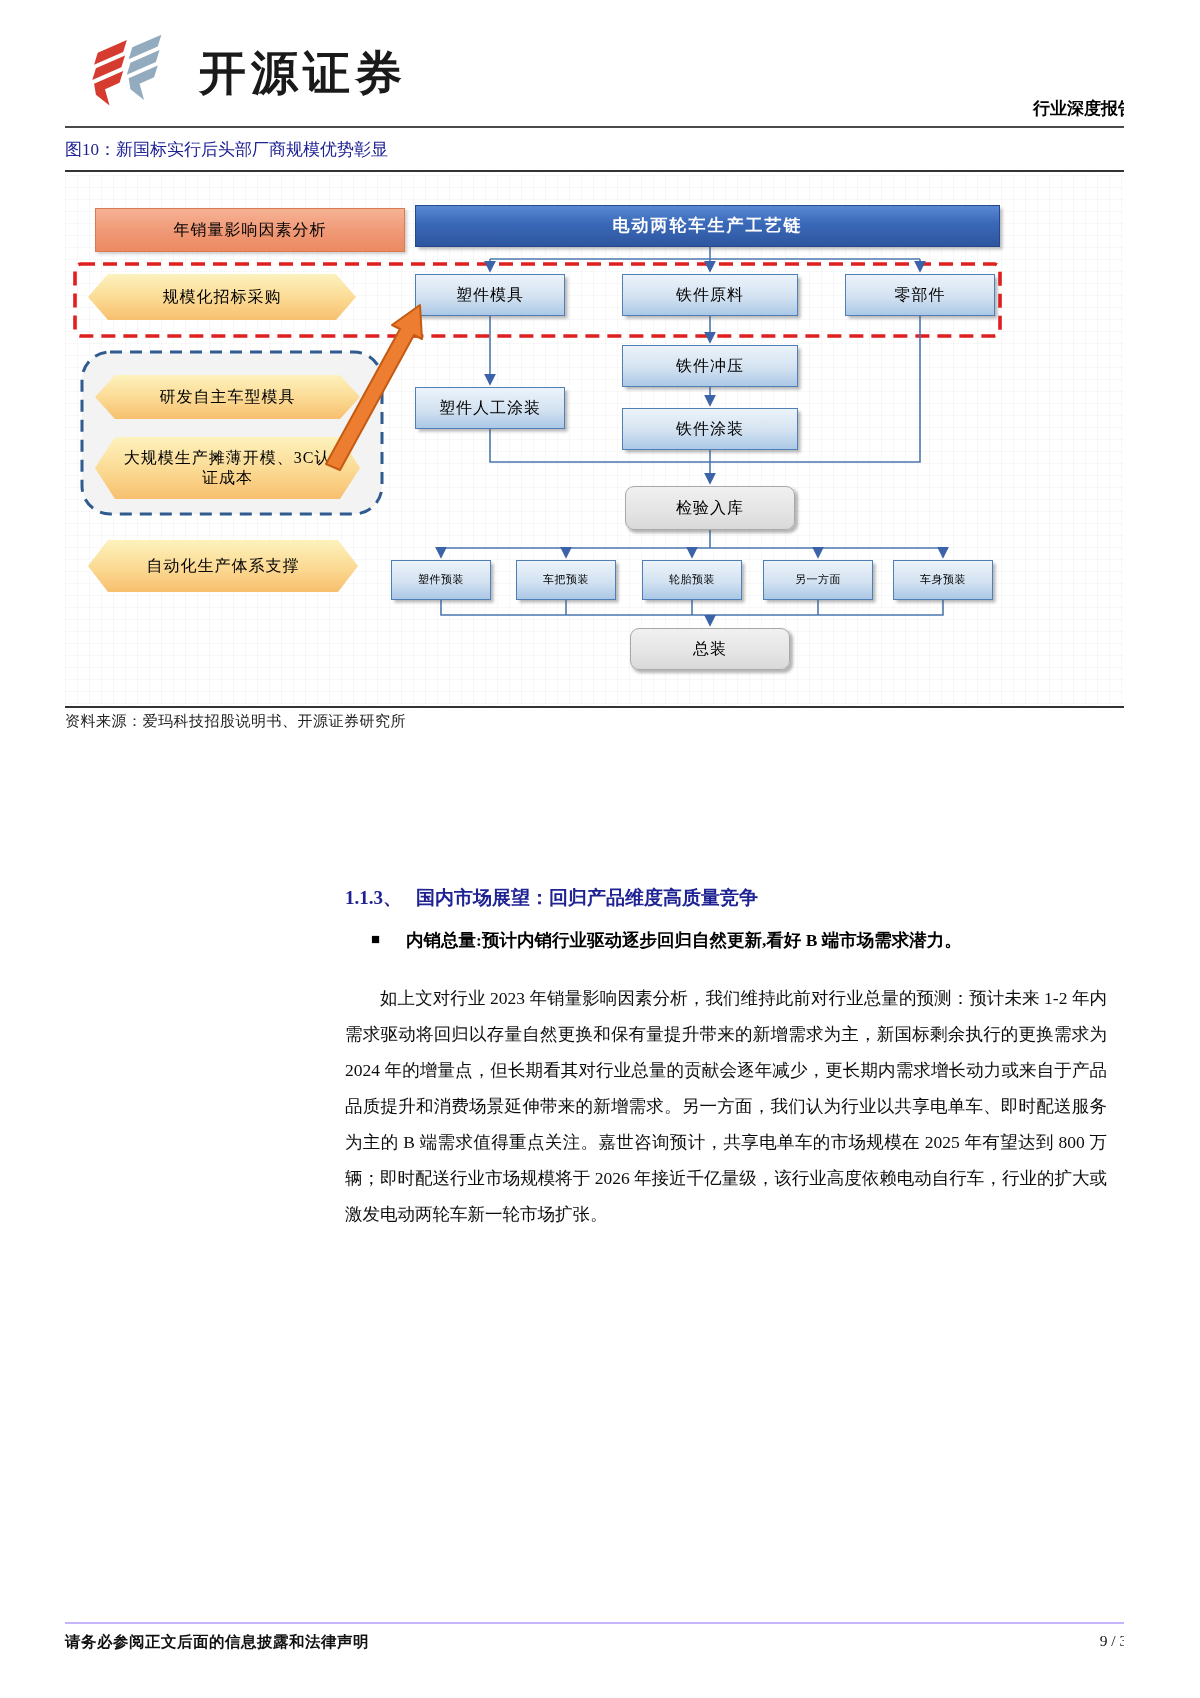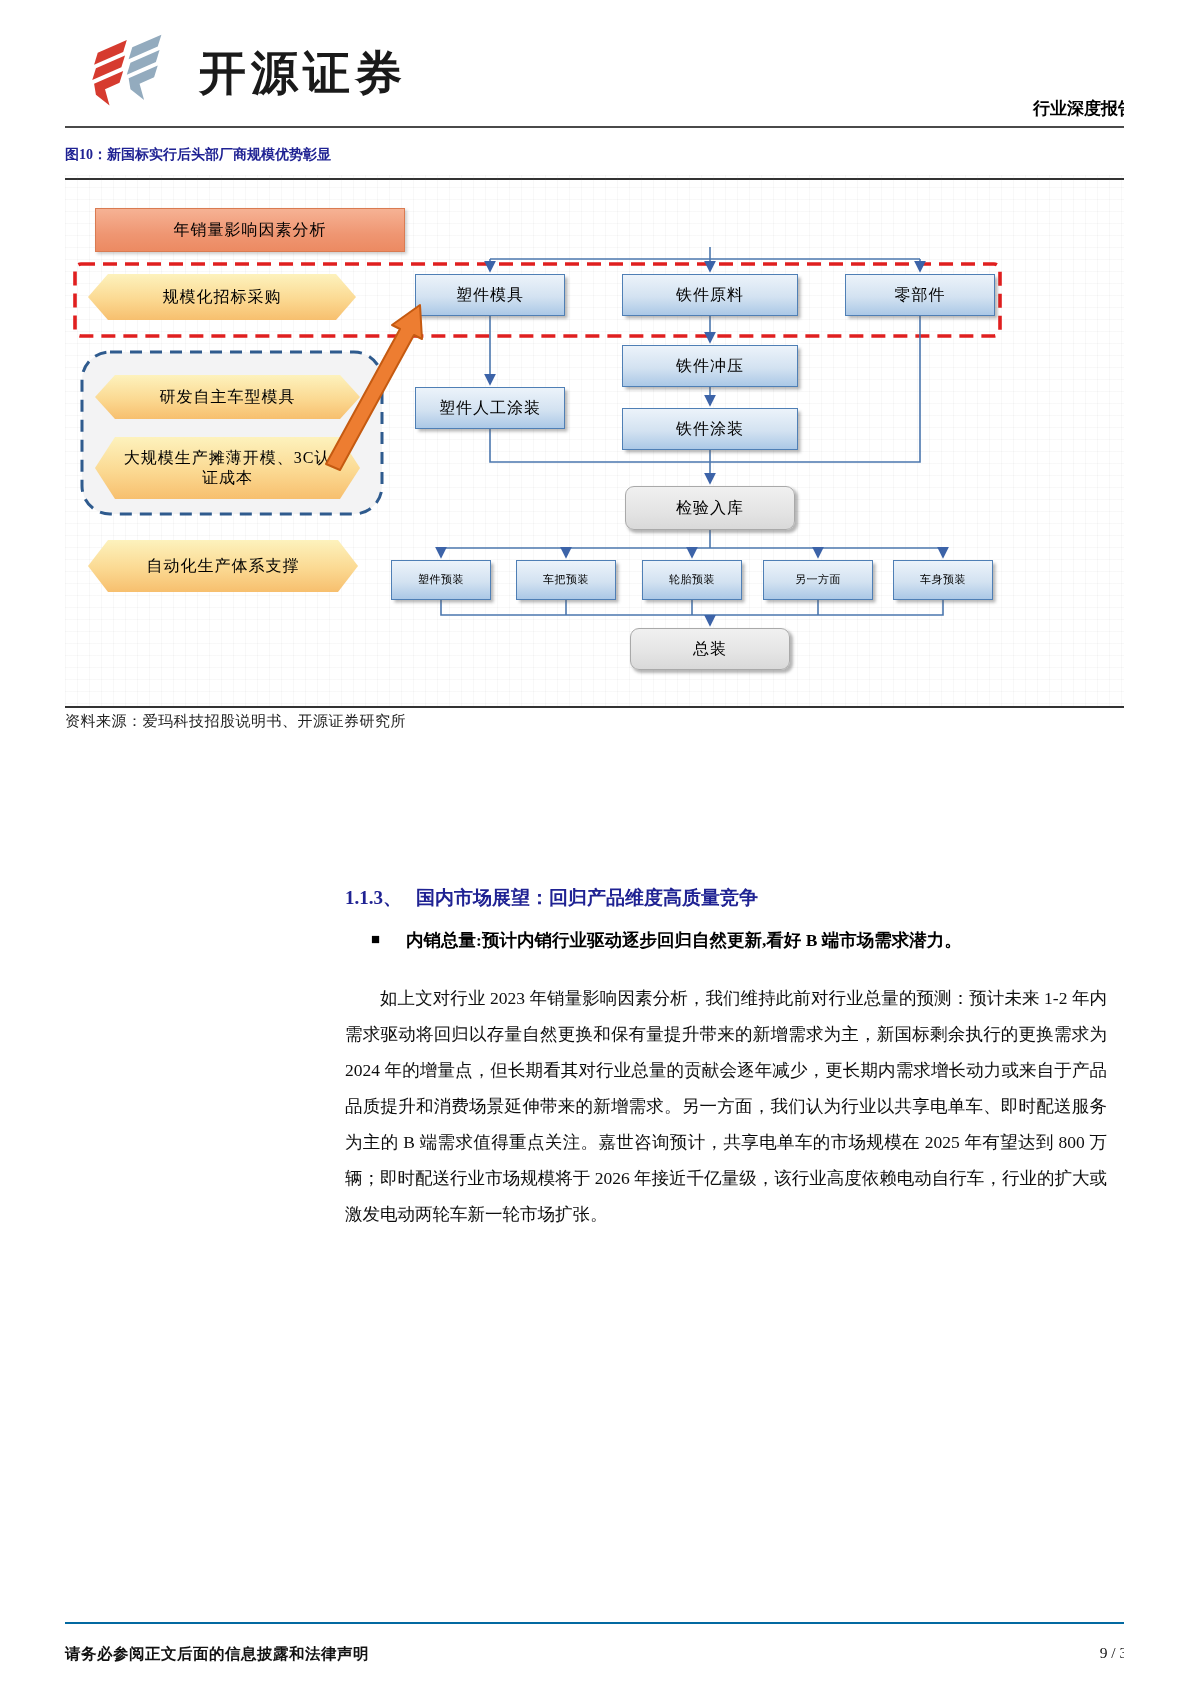--- a/index.html
+++ b/index.html
@@ -5,22 +5,22 @@
   html,body{margin:0;padding:0;background:#ffffff;}
   .page{position:relative;width:1124px;height:1698px;background:#ffffff;overflow:hidden;
         font-family:"Liberation Serif","DejaVu Serif",serif;color:#111;}
   
   .hdr{position:absolute;left:65px;top:0;width:1070px;height:126px;border-bottom:2.5px solid #4a4a4a;}
   .logo-wrap{position:absolute;left:20px;top:28px;display:flex;align-items:center;}
   .brand-text{font-family:"Liberation Sans","DejaVu Sans",sans-serif;font-weight:bold;
               font-size:47px;letter-spacing:5px;color:#1a1a1a;margin-left:14px;}
   .report-type{position:absolute;right:0;bottom:6px;font-size:17px;font-weight:bold;color:#000;}
   
-  .fig-title{position:absolute;left:65px;top:146px;width:1070px;height:32px;
-             font-size:14px;font-weight:bold;color:#1f2293;border-bottom:2px solid #333;}
+  .fig-title{position:absolute;left:65px;top:138px;width:1070px;height:32px;
+             font-size:17px;font-weight:normal;color:#1f2293;border-bottom:2px solid #333;}
   .fig{position:absolute;left:65px;top:175px;width:1070px;height:531px;border-bottom:2px solid #333;
        background-image:linear-gradient(to right,rgba(130,130,130,0.055) 1px,transparent 1px),
                         linear-gradient(to bottom,rgba(130,130,130,0.055) 1px,transparent 1px);
        background-size:12px 12px;}
   .fig *{box-sizing:border-box;}
   .lay{position:absolute;}
   .svg-under{position:absolute;left:0;top:0;z-index:0;}
   .node{z-index:2;display:flex;align-items:center;justify-content:center;text-align:center;
         font-size:16px;letter-spacing:1px;color:#000;line-height:1.25;}
   .pbox{background:linear-gradient(to bottom,#ecf3fa 0%,#d3e2f1 55%,#abc8e6 100%);
@@ -39,22 +39,22 @@
   .svg-over{position:absolute;left:0;top:0;z-index:5;pointer-events:none;}
   .fig-source{position:absolute;left:65px;top:712px;font-size:15px;color:#222;letter-spacing:0.5px;}
   
   .sec-h{position:absolute;left:345px;top:885px;font-size:19px;font-weight:bold;color:#1f2293;}
   .sec-h .num{margin-right:14px;}
   .bullet-line{position:absolute;left:371px;top:928px;width:734px;font-size:17.5px;font-weight:bold;color:#000;}
   .bullet-line .bm{margin-right:26px;font-size:15px;position:relative;top:-2px;}
   .body-p{position:absolute;left:345px;top:962px;width:762px;font-size:17.5px;line-height:36px;
           text-align:justify;text-indent:2em;color:#0d0d0d;}
   
-  .ftr{position:absolute;left:65px;top:1622px;width:1070px;border-top:2px solid #0369a1;
-       display:flex;justify-content:space-between;align-items:flex-start;padding-top:20px;}
+  .ftr{position:absolute;left:65px;top:1622px;width:1070px;border-top:2px solid #c4b5fd;
+       display:flex;justify-content:space-between;align-items:flex-start;padding-top:8px;}
   .ftr .disc{font-size:15.5px;font-weight:bold;color:#111;letter-spacing:0.5px;}
   .ftr .pg{font-size:15.5px;color:#111;}
 </style>
 </head>
 <body>
 
 <div class="page">
 
   <div class="hdr">
     <div class="logo-wrap">
@@ -117,20 +117,21 @@
         <path d="M645,440 V450" marker-end="url(#arr)"></path>
       </g>
     </svg>
 
     <div class="lay node salmon" style="left:30px;top:33px;width:310px;height:44px;">年销量影响因素分析</div>
     <div class="lay node hex" style="left:23px;top:99px;width:268px;height:46px;">规模化招标采购</div>
     <div class="lay node hex" style="left:30px;top:200px;width:265px;height:44px;">研发自主车型模具</div>
     <div class="lay node hex" style="left:30px;top:262px;width:265px;height:62px;padding:0 26px;">大规模生产摊薄开模、3C认证成本</div>
     <div class="lay node hex" style="left:23px;top:365px;width:270px;height:52px;">自动化生产体系支撑</div>
 
+    <div class="lay node bluehdr" style="left:350px;top:30px;width:585px;height:42px;">电动两轮车生产工艺链</div>
 
     <div class="lay node pbox" style="left:350px;top:99px;width:150px;height:42px;">塑件模具</div>
     <div class="lay node pbox" style="left:557px;top:99px;width:176px;height:42px;">铁件原料</div>
     <div class="lay node pbox" style="left:780px;top:99px;width:150px;height:42px;">零部件</div>
 
     <div class="lay node pbox" style="left:557px;top:170px;width:176px;height:42px;">铁件冲压</div>
     <div class="lay node pbox" style="left:350px;top:212px;width:150px;height:42px;">塑件人工涂装</div>
     <div class="lay node pbox" style="left:557px;top:233px;width:176px;height:42px;">铁件涂装</div>
 
     <div class="lay node gbox" style="left:560px;top:311px;width:170px;height:44px;">检验入库</div>

